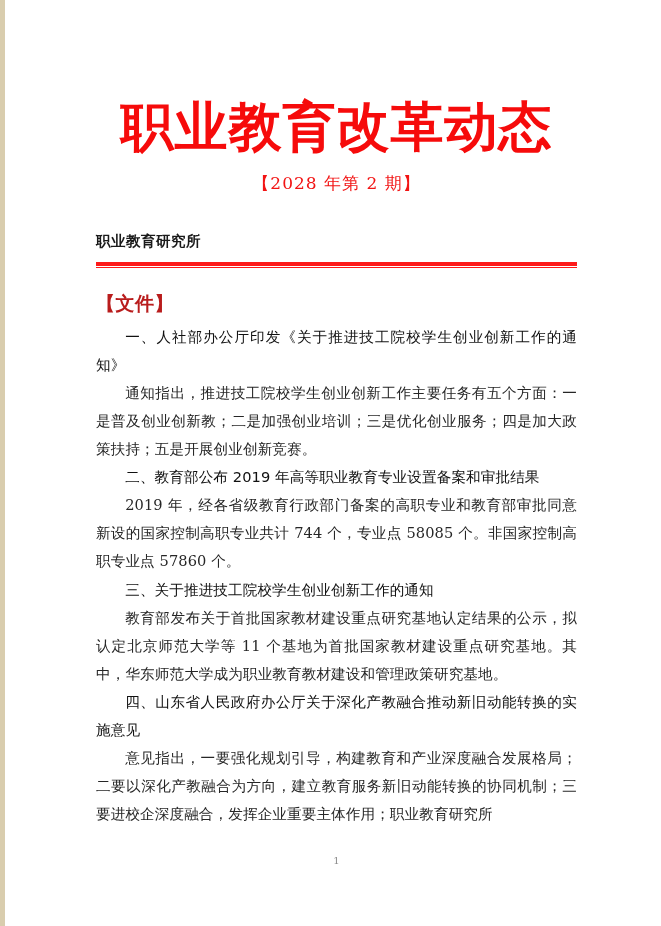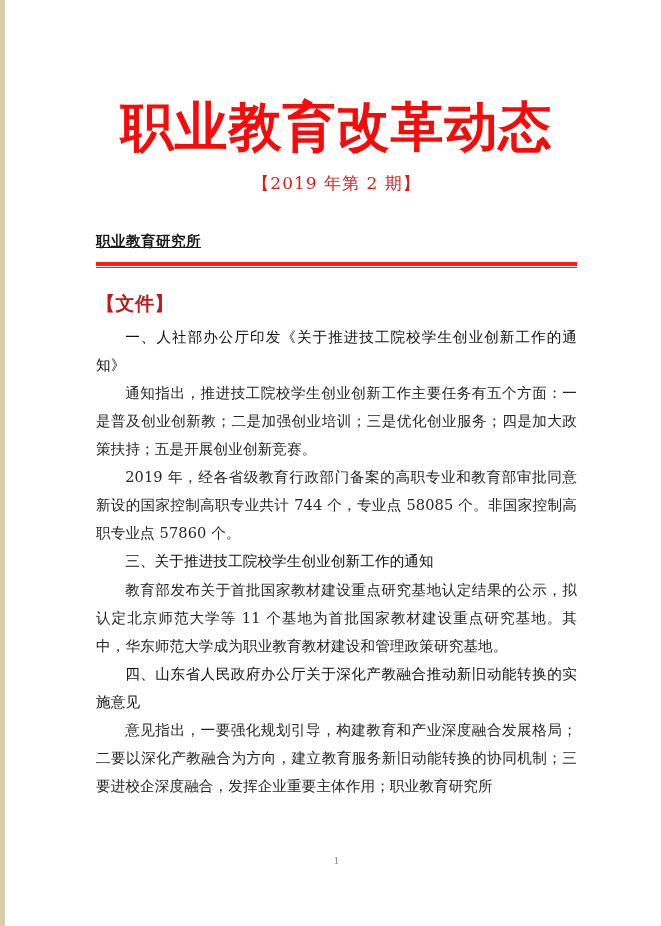--- a/index.html
+++ b/index.html
@@ -67,21 +67,21 @@
   .info-row {
     display: flex;
     justify-content: space-between;
     align-items: baseline;
     margin-top: 37px;
     font-family: "DejaVu Serif", serif;
     font-weight: bold;
     font-size: 14.5px;
     color: #1a1a1a;
   }
-  .info-row .issuer { letter-spacing: 0.5px; text-decoration: underline; }
+  .info-row .issuer { letter-spacing: 0.5px; }
   .info-row .date   { letter-spacing: 0.3px; }
 
   
   .rule-wrap {
     margin-top: 11px;
     width: 481px;
   }
   .rule-thick {
     height: 4px;
     background: #fd1a1a;
@@ -148,39 +148,40 @@
 </head>
 <body>
 
 <div class="page-edge-strip"></div>
 
 <div class="page">
   <div class="content">
 
     <h1 class="masthead-title">职业教育改革动态</h1>
 
-    <div class="masthead-issue">【2019 年第 2 期】</div>
+    <div class="masthead-issue">【2028 年第 2 期】</div>
 
     <div class="info-row">
       <span class="issuer">职业教育研究所</span>
     </div>
 
     <div class="rule-wrap">
       <div class="rule-thick"></div>
       <div class="rule-gap"></div>
       <div class="rule-thin"></div>
     </div>
 
     <div class="section-tag">【文件】</div>
 
     <div class="doc-body">
 
       <p class="item-heading">一、人社部办公厅印发《关于推进技工院校学生创业创新工作的通知》</p>
       <p class="item-para">通知指出，推进技工院校学生创业创新工作主要任务有五个方面：一是普及创业创新教；二是加强创业培训；三是优化创业服务；四是加大政策扶持；五是开展创业创新竞赛。</p>
 
+      <p class="item-heading">二、教育部公布 2019 年高等职业教育专业设置备案和审批结果</p>
       <p class="item-para">2019 年，经各省级教育行政部门备案的高职专业和教育部审批同意新设的国家控制高职专业共计 744 个，专业点 58085 个。非国家控制高职专业点 57860 个。</p>
 
       <p class="item-heading">三、关于推进技工院校学生创业创新工作的通知</p>
       <p class="item-para">教育部发布关于首批国家教材建设重点研究基地认定结果的公示，拟认定北京师范大学等 11 个基地为首批国家教材建设重点研究基地。其中，华东师范大学成为职业教育教材建设和管理政策研究基地。</p>
 
       <p class="item-heading">四、山东省人民政府办公厅关于深化产教融合推动新旧动能转换的实施意见</p>
       <p class="item-para">意见指出，一要强化规划引导，构建教育和产业深度融合发展格局；二要以深化产教融合为方向，建立教育服务新旧动能转换的协同机制；三要进校企深度融合，发挥企业重要主体作用；职业教育研究所</p>
 
     </div>
 

